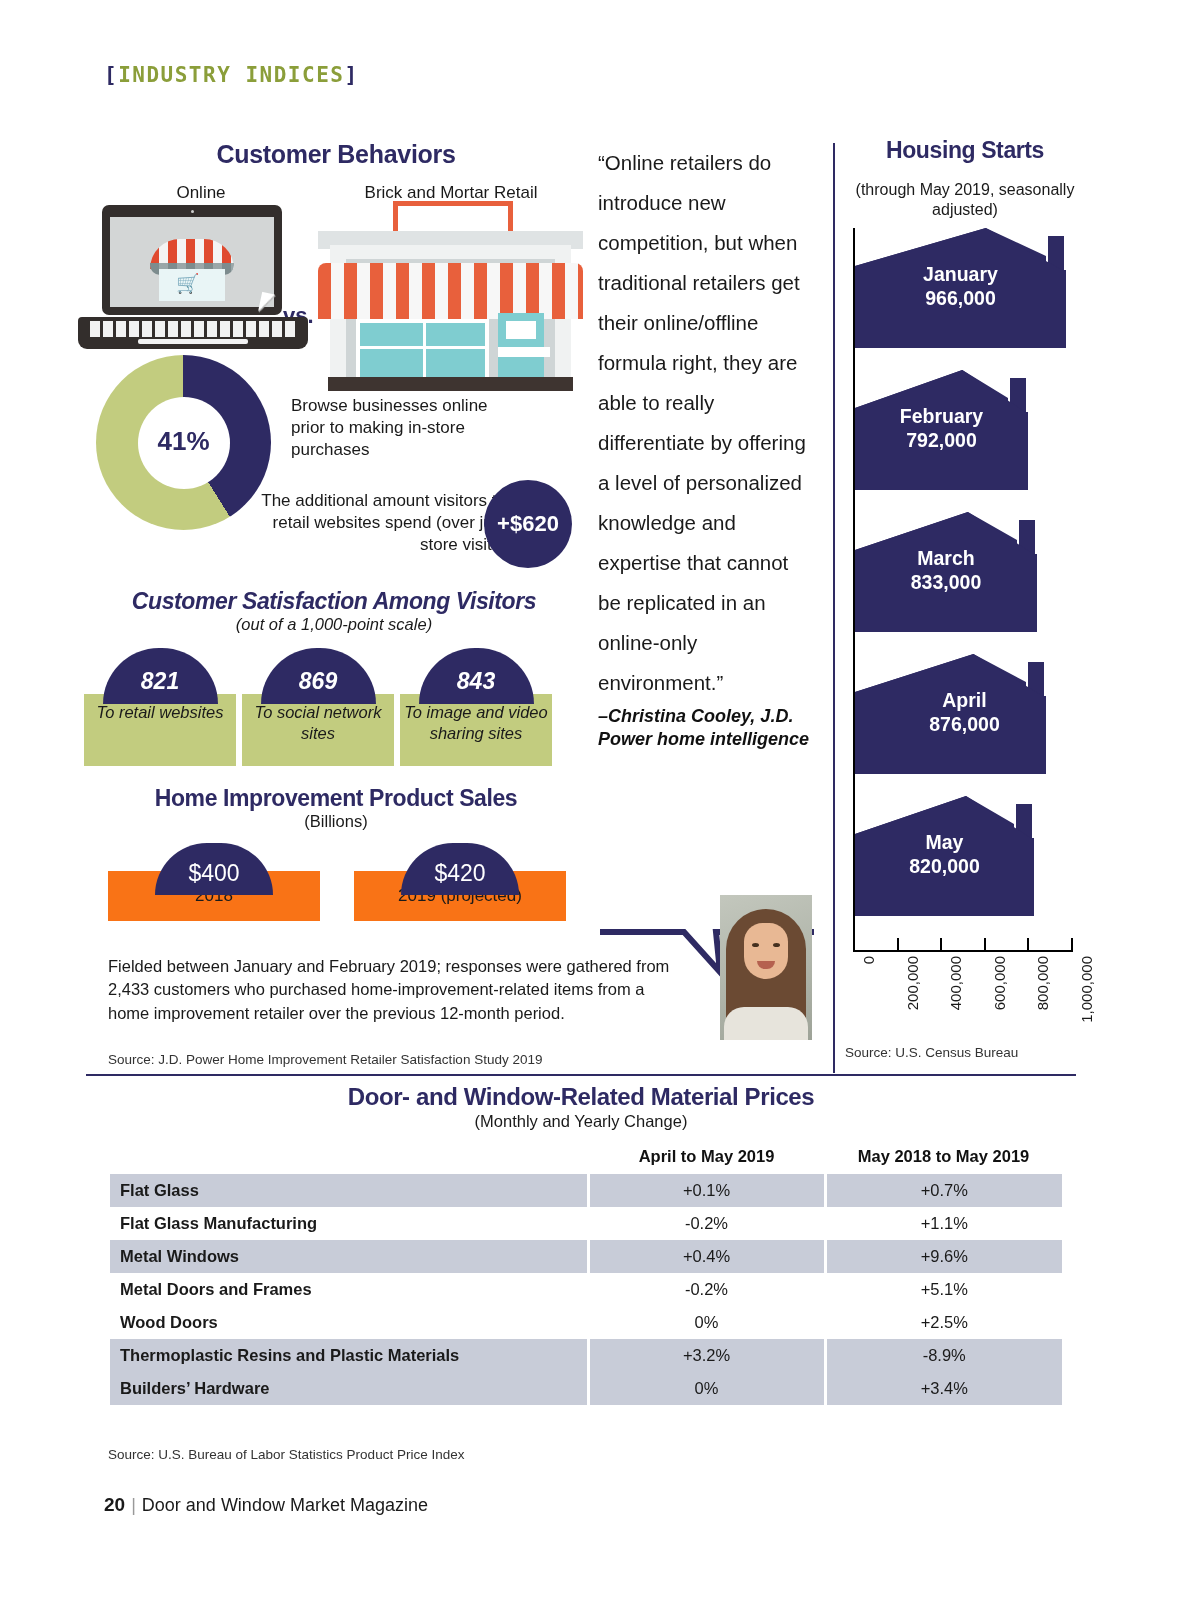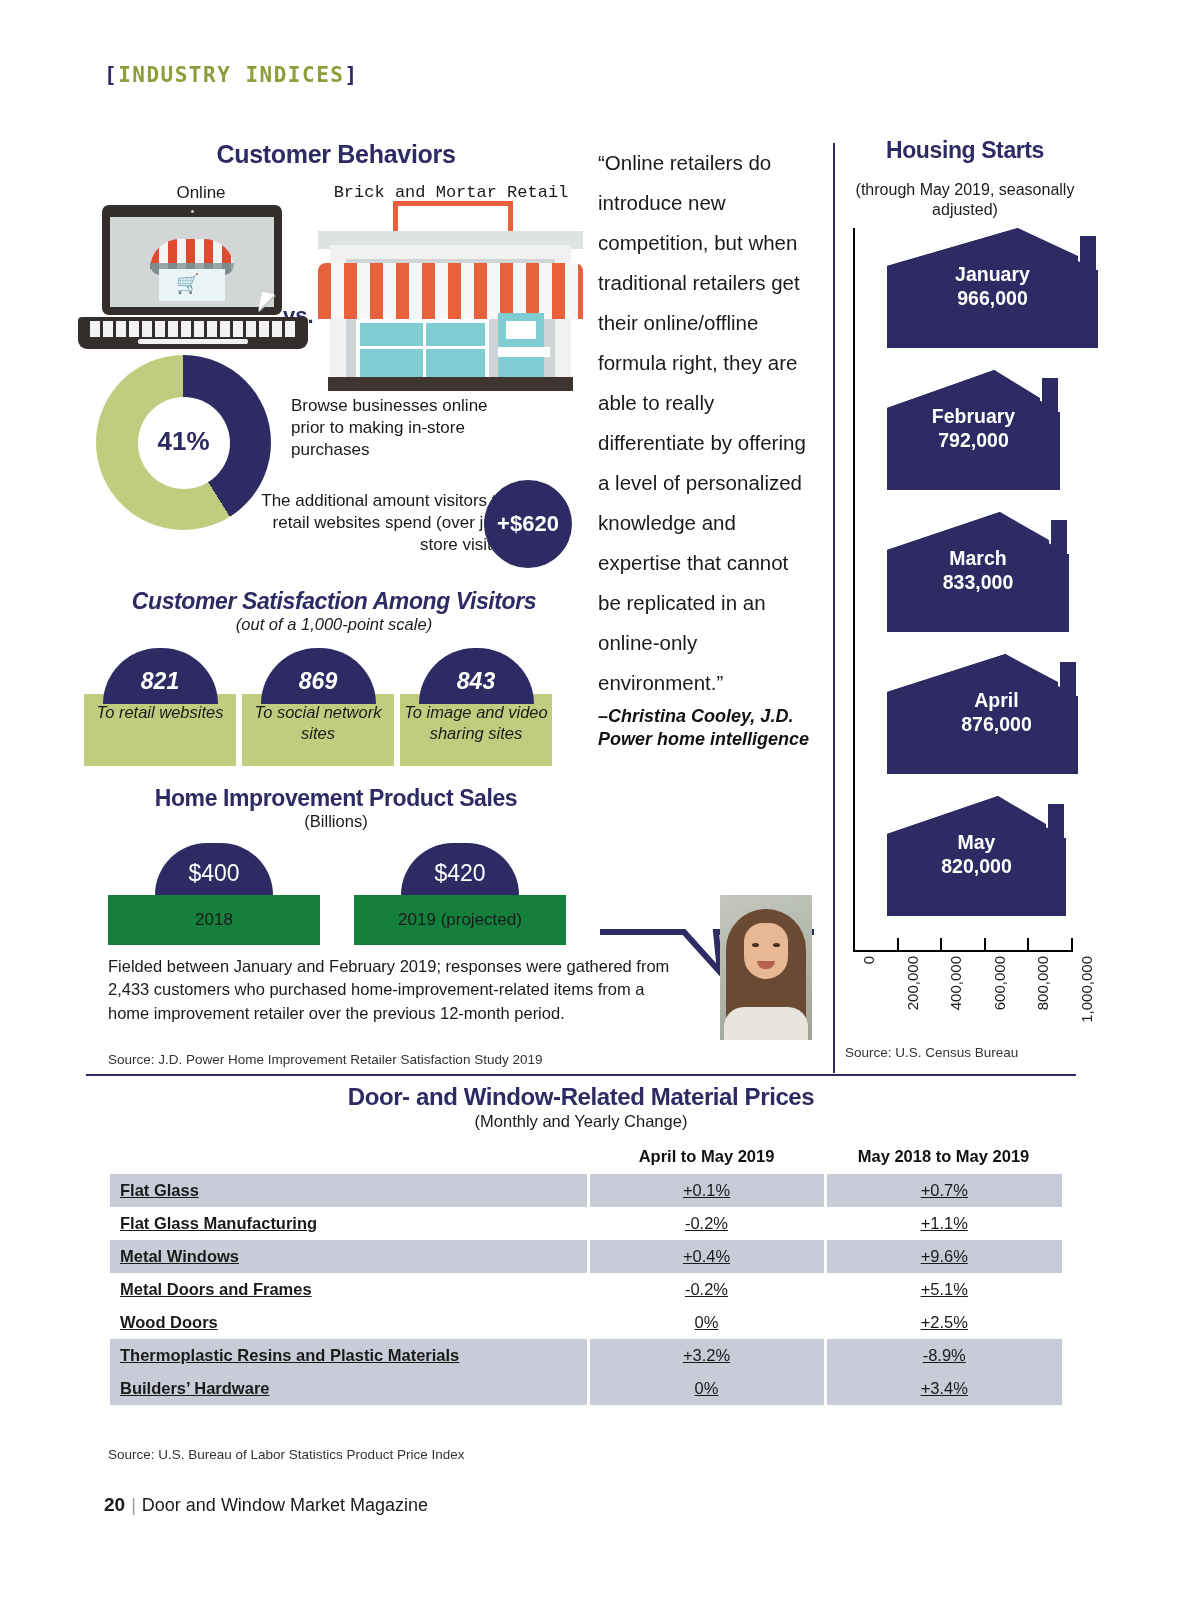--- a/index.html
+++ b/index.html
@@ -25,21 +25,21 @@
     font-family:"Liberation Sans","DejaVu Sans",sans-serif;
     letter-spacing:-0.4px;
   }
   .sub{text-align:center;font-size:16.5px;color:#1a1a1a;}
 
   
   #left{position:absolute;left:86px;top:140px;width:500px;}
   #cb-title{font-size:25px;letter-spacing:-.3px;}
   .vs-row{position:relative;height:215px;margin-top:14px;}
   .lbl-online{position:absolute;left:20px;top:0;width:190px;text-align:center;font-size:17px;}
-  .lbl-bm{position:absolute;left:200px;top:0;width:330px;text-align:center;font-size:17px;font-family:Liberation Mono, monospace;}
+  .lbl-bm{position:absolute;left:200px;top:0;width:330px;text-align:center;font-size:17px;}
   .vs{position:absolute;left:197px;top:120px;font-weight:bold;font-size:22px;color:#2e2a63;}
 
   
   .laptop{position:absolute;left:-8px;top:22px;width:230px;height:145px;}
   .lt-screen{position:absolute;left:24px;top:0;width:180px;height:110px;background:#332e2c;border-radius:7px;}
   .lt-inner{position:absolute;left:8px;top:12px;right:8px;bottom:8px;background:#d3d6d6;}
   .lt-cam{position:absolute;left:50%;top:5px;width:3px;height:3px;margin-left:-1.5px;background:#cfcfcf;border-radius:50%;}
   .lt-base{position:absolute;left:0;top:112px;width:230px;height:32px;background:#332e2c;border-radius:4px 4px 9px 9px;}
   .lt-keys{position:absolute;left:12px;top:4px;right:12px;height:16px;
     background:repeating-linear-gradient(90deg,#f2f2f2 0 10px,#332e2c 10px 13px);}
@@ -104,21 +104,21 @@
   .csat-cap{position:relative;z-index:2;}
 
   
   #hip{position:absolute;left:86px;top:785px;width:500px;}
   #hip-title{font-size:23px;}
   .hip-row{position:relative;height:120px;margin-top:12px;}
   .hip-item{position:absolute;top:0;}
   .hip-arch{position:relative;margin:0 auto;width:118px;height:52px;background:#2e2a63;
     border-radius:60px 60px 0 0;color:#ffffff;font-weight:normal;font-size:23px;
     display:flex;align-items:center;justify-content:center;padding-top:8px;box-sizing:border-box;}
-  .hip-box{position:absolute;left:0;top:52px;height:50px;background:#15803d;
+  .hip-box{position:absolute;left:0;top:28px;height:50px;background:#f97316;
     display:flex;align-items:center;justify-content:center;font-size:17px;z-index:-1;}
 
   
   .foot{position:absolute;left:108px;top:955px;width:570px;font-size:16.5px;line-height:1.42;}
   .foot-src{position:absolute;left:108px;top:1052px;width:570px;font-size:13.5px;color:#333;}
 
   
   #quote{position:absolute;left:598px;top:143px;width:215px;}
   .q-text{font-size:20.5px;line-height:1.95;color:#1a1a1a;}
   .q-attr{font-weight:bold;font-style:italic;font-size:18px;line-height:1.28;margin-top:2px;color:#111;}
@@ -132,42 +132,42 @@
   .ph-mouth{position:absolute;left:37px;top:66px;width:18px;height:8px;border-radius:0 0 12px 12px;background:#b5614f;}
   .ph-body{position:absolute;left:4px;top:112px;width:84px;height:40px;border-radius:20px 20px 0 0;background:#e7e4dc;}
 
   
   .vrule{position:absolute;left:833px;top:143px;width:2px;height:930px;background:#2e2a63;}
   #hs{position:absolute;left:845px;top:137px;width:240px;}
   #hs-title{font-size:23px;}
   #hs-sub{font-size:16px;line-height:1.22;margin-top:16px;}
   .hs-chart{position:absolute;left:845px;top:228px;width:240px;height:710px;}
   .hs-axis{position:absolute;left:8px;top:0;width:2px;height:710px;background:#000;}
-  .hs-bar{position:absolute;left:10px;color:#fff;font-weight:bold;text-align:center;margin-left:32px;}
+  .hs-bar{position:absolute;left:10px;color:#fff;font-weight:bold;text-align:center;}
   .hs-bar svg{position:absolute;left:0;top:0;}
   .hs-lab{position:absolute;left:0;width:100%;top:48%;transform:translateY(-50%);
     font-size:19.5px;line-height:1.25;}
   .hs-xaxis{position:absolute;left:845px;top:938px;width:240px;height:14px;}
   .hs-xline{position:absolute;left:8px;top:12px;width:218px;height:2px;background:#000;}
   .hs-tick{position:absolute;top:0;width:2px;height:14px;background:#000;}
   .hs-ticklabs{position:absolute;left:845px;top:952px;width:240px;height:100px;}
   .hs-tl{position:absolute;top:4px;font-size:15px;white-space:nowrap;
     transform-origin:left top;transform:rotate(-90deg) translateX(-100%);}
   .hs-src{position:absolute;left:845px;top:1045px;font-size:13.5px;color:#333;}
 
   
   .hr-top{position:absolute;left:86px;top:1074px;width:990px;height:2px;background:#2e2a63;}
 
   
   #tbl-title{position:absolute;left:86px;top:1083px;width:990px;font-size:24px;}
   #tbl-sub{position:absolute;left:86px;top:1112px;width:990px;font-size:16.5px;}
   .table{position:absolute;left:110px;top:1143px;width:952px;border-collapse:collapse;}
   .table th{font-size:16.5px;font-weight:bold;padding:4px 0 8px;text-align:center;color:#111;}
   .table th.lead{text-align:left;}
-  .table td{font-size:16.5px;padding:7px 16px;text-align:center;text-decoration:underline;}
+  .table td{font-size:16.5px;padding:7px 16px;text-align:center;}
   .table td.lead{text-align:left;font-weight:bold;padding-left:10px;font-size:16.5px;}
   .table tr.alt td{background:#c8ccd8;}
   .col-name{width:478px;}
   .col-v{width:237px;}
   .table td.lead{border-right:3px solid #fff;}
   .table td.v1{border-right:3px solid #fff;}
   .tbl-src{position:absolute;left:108px;top:1447px;font-size:13.5px;color:#333;}
 
   
   .pfoot{position:absolute;left:104px;top:1494px;font-size:18px;color:#1a1a1a;}

